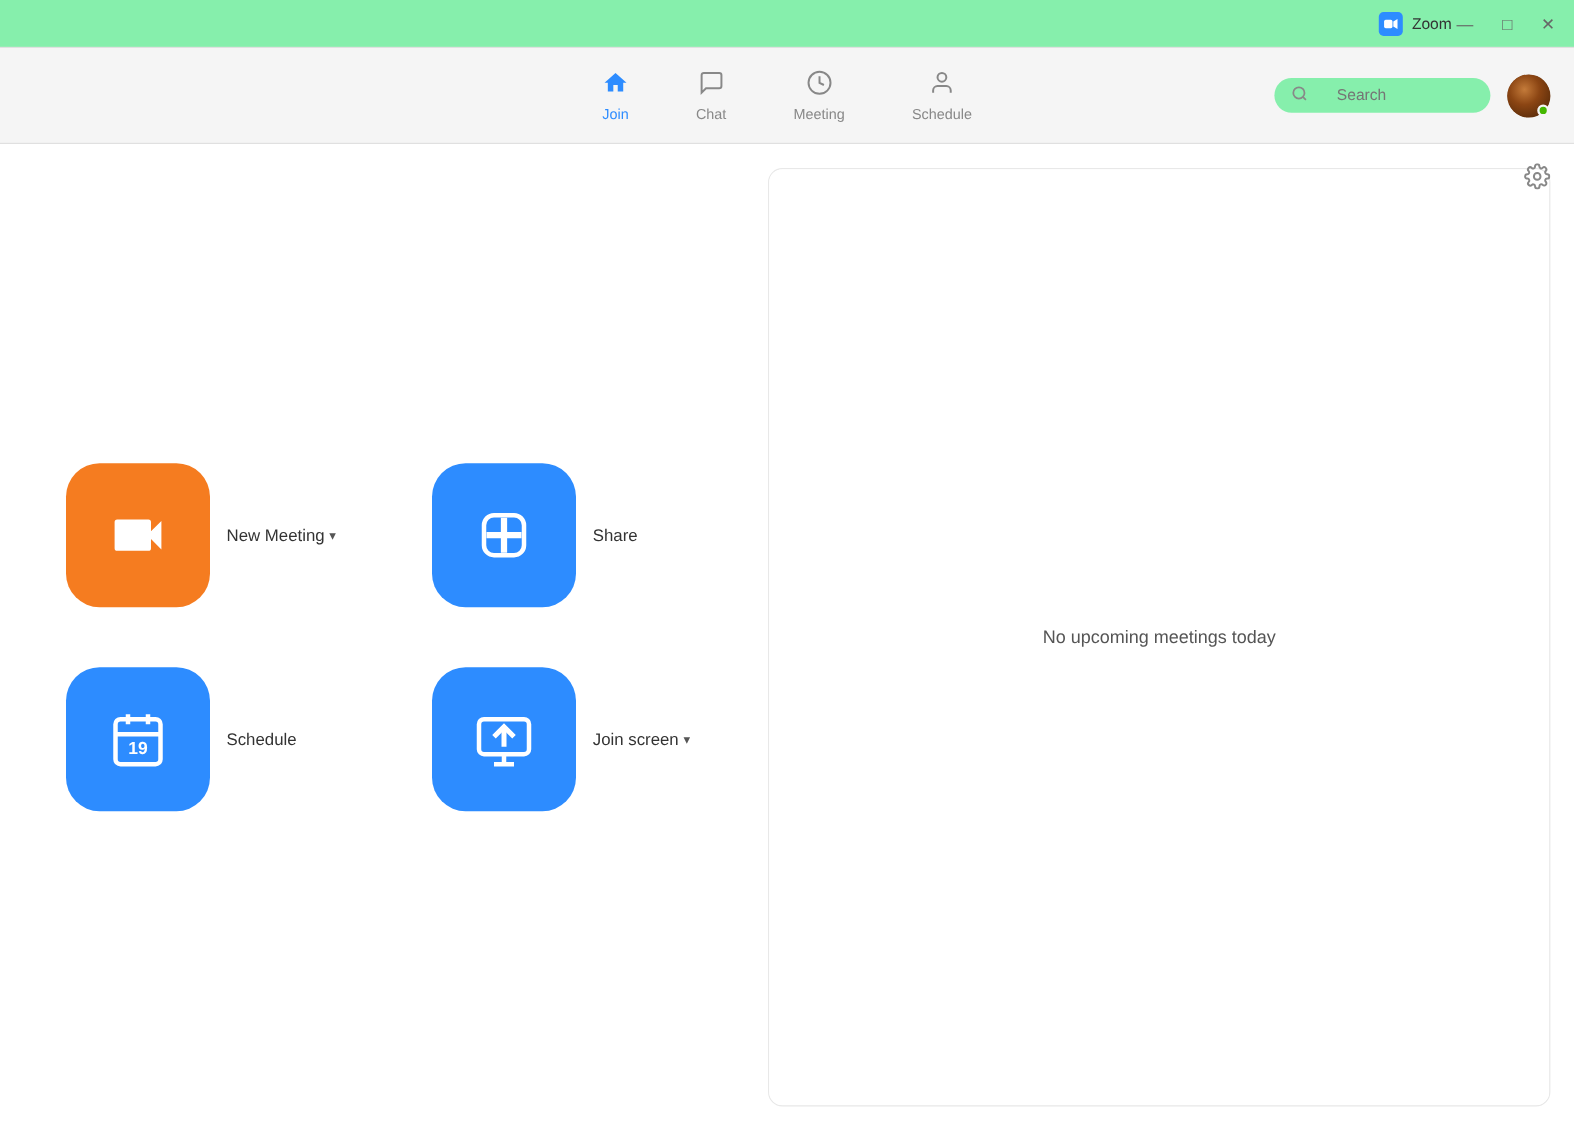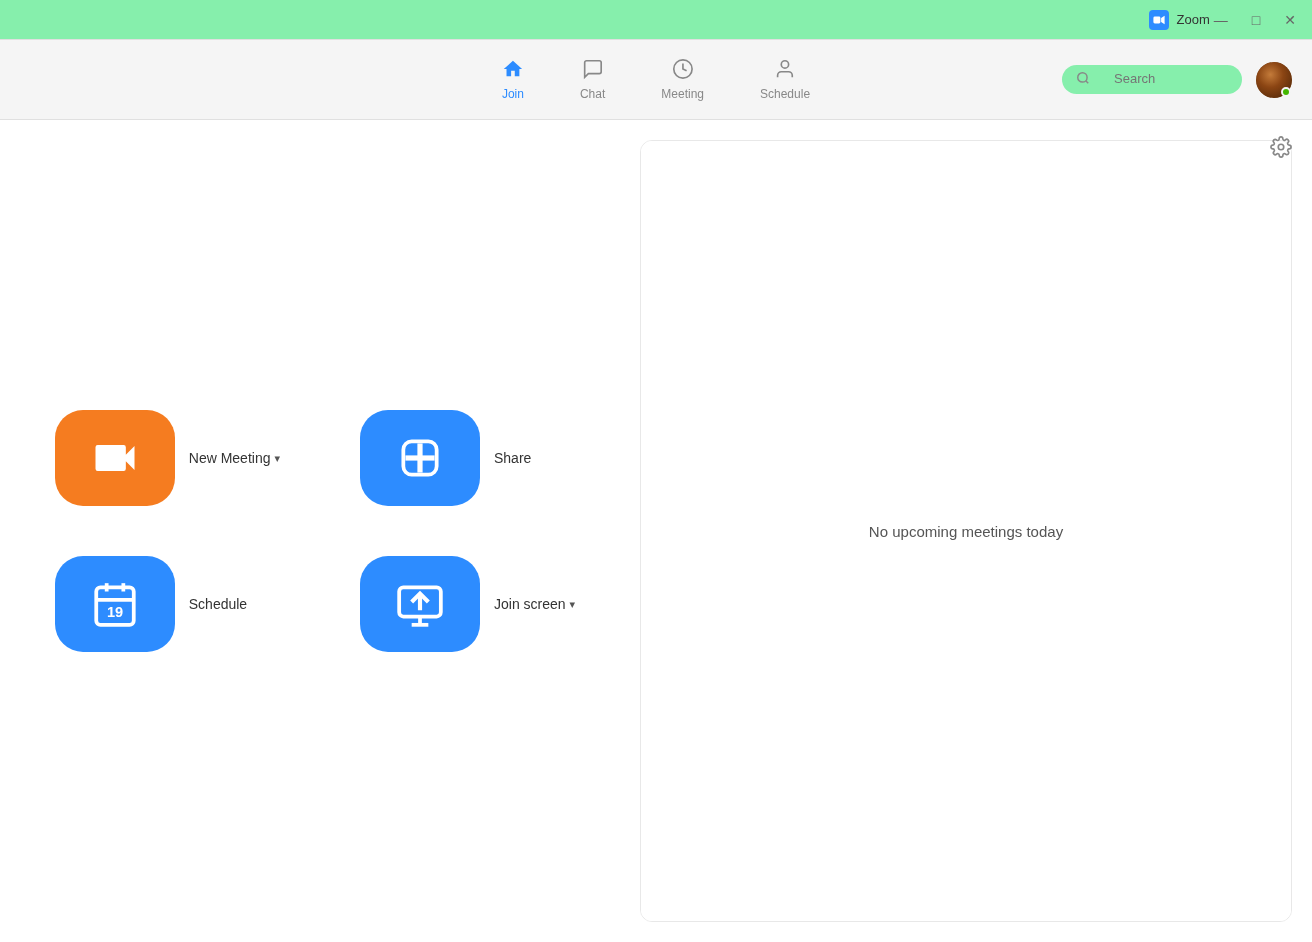--- a/index.html
+++ b/index.html
@@ -191,21 +191,21 @@
       align-items: start;
     }
     .action-item {
       display: flex;
       align-items: center;
       gap: 14px;
       cursor: pointer;
     }
     .action-btn {
       width: 120px;
-      height: 96px;
+      height: 120px;
       border-radius: 28px;
       border: none;
       cursor: pointer;
       display: flex;
       align-items: center;
       justify-content: center;
       font-size: 44px;
       color: white;
       transition: opacity 0.15s;
     }

